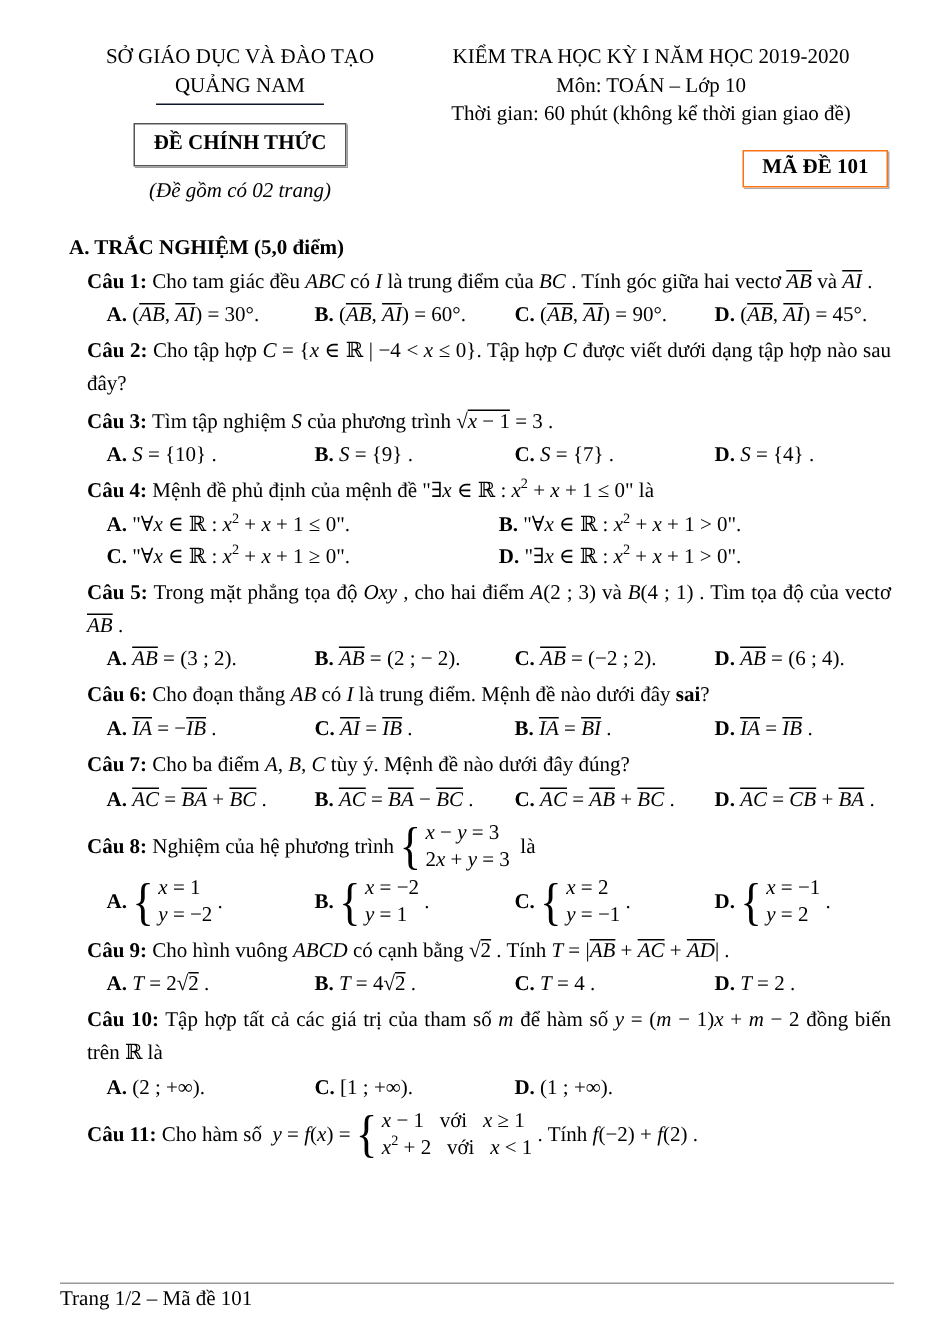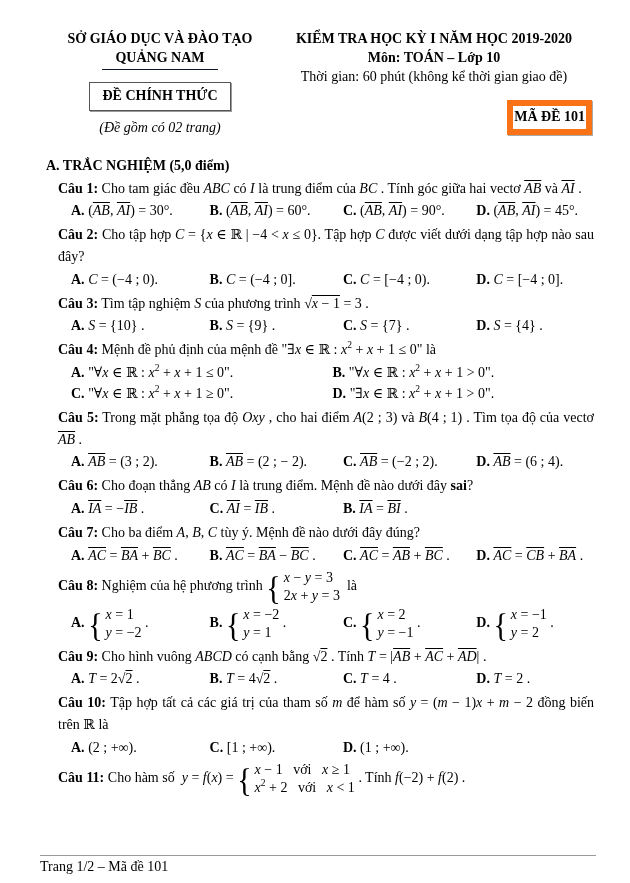--- a/index.html
+++ b/index.html
@@ -6,41 +6,41 @@
   body {
     width:630px; height:883px; overflow:hidden;
     font-family:"Liberation Serif","DejaVu Serif",serif;
     font-size:14px; color:#000;
   }
   .page {
     position:relative; box-sizing:border-box;
     width:630px; height:883px;
     padding:30px 36px 8px 46px;
   }
-  .bold { font-weight:bold; }
+  .bold { font-weight:normal; }
 
   
   .header { display:flex; line-height:1.35; }
   .header-left { width:228px; text-align:center; }
   .header-right { flex:1; text-align:center; }
   .issuer-province {
     display:inline-block; border-bottom:1px solid #0f172a;
     padding:0 13px 1px 13px;
   }
   .official-box {
     display:inline-block; border:1px solid #555;
     box-shadow:1px 1px 0 #9a9a9a;
     padding:4px 12px; margin-top:12px; font-weight:bold;text-align:right;
   }
   .page-note { font-style:italic; margin-top:8px; }
   .code-box-wrap { text-align:right; margin-top:13px; padding-right:2px; }
   .code-box {
-    display:inline-block; border:6px solid #f97316;
+    display:inline-block; border:1px solid #f97316;
     box-shadow:1px 1px 0 #aaa;
-    padding:2px 1px; font-weight:bold;
+    padding:2px 12px; font-weight:bold;
   }
 
   
   .section-title { margin:20px 0 4px 0; font-weight:bold; }
   .question { margin:0 0 3px 12px; }
   .q-text { line-height:1.55; text-align:justify; }
   .q-label { font-weight:bold; }
   i { font-family:inherit; }
   sup { font-size:0.68em; line-height:0; }
 
@@ -95,26 +95,20 @@
         <div class="q-text"><span class="q-label">Câu 1:</span> Cho tam giác đều <i>ABC</i> có <i>I</i> là trung điểm của <i>BC</i> . Tính góc giữa hai vectơ <span class="vec">AB</span> và <span class="vec">AI</span> .</div>
         <div class="options cols-4">
           <div class="option"><span class="opt-key">A.</span> (<span class="vec">AB</span>, <span class="vec">AI</span>) = 30°.</div>
           <div class="option"><span class="opt-key">B.</span> (<span class="vec">AB</span>, <span class="vec">AI</span>) = 60°.</div>
           <div class="option"><span class="opt-key">C.</span> (<span class="vec">AB</span>, <span class="vec">AI</span>) = 90°.</div>
           <div class="option"><span class="opt-key">D.</span> (<span class="vec">AB</span>, <span class="vec">AI</span>) = 45°.</div>
         </div>
       </div>
       <div class="question">
         <div class="q-text"><span class="q-label">Câu 2:</span> Cho tập hợp <i>C</i> = {<i>x</i> ∈ ℝ | −4 &lt; <i>x</i> ≤ 0}. Tập hợp <i>C</i> được viết dưới dạng tập hợp nào sau đây?</div>
-        <div class="options cols-4">
-          <div class="option"><span class="opt-key">A.</span> <i>C</i> = (−4 ; 0).</div>
-          <div class="option"><span class="opt-key">B.</span> <i>C</i> = (−4 ; 0].</div>
-          <div class="option"><span class="opt-key">C.</span> <i>C</i> = [−4 ; 0).</div>
-          <div class="option"><span class="opt-key">D.</span> <i>C</i> = [−4 ; 0].</div>
-        </div>
       </div>
       <div class="question">
         <div class="q-text"><span class="q-label">Câu 3:</span> Tìm tập nghiệm <i>S</i> của phương trình <span class="rad">√</span><span class="radbar"><i>x</i> − 1</span> = 3 .</div>
         <div class="options cols-4">
           <div class="option"><span class="opt-key">A.</span> <i>S</i> = {10} .</div>
           <div class="option"><span class="opt-key">B.</span> <i>S</i> = {9} .</div>
           <div class="option"><span class="opt-key">C.</span> <i>S</i> = {7} .</div>
           <div class="option"><span class="opt-key">D.</span> <i>S</i> = {4} .</div>
         </div>
       </div>
@@ -135,20 +129,21 @@
           <div class="option"><span class="opt-key">C.</span> <span class="vec">AB</span> = (−2 ; 2).</div>
           <div class="option"><span class="opt-key">D.</span> <span class="vec">AB</span> = (6 ; 4).</div>
         </div>
       </div>
       <div class="question">
         <div class="q-text"><span class="q-label">Câu 6:</span> Cho đoạn thẳng <i>AB</i> có <i>I</i> là trung điểm. Mệnh đề nào dưới đây <b>sai</b>?</div>
         <div class="options cols-4">
           <div class="option"><span class="opt-key">A.</span> <span class="vec">IA</span> = −<span class="vec">IB</span> .</div>
           <div class="option"><span class="opt-key">C.</span> <span class="vec">AI</span> = <span class="vec">IB</span> .</div>
           <div class="option"><span class="opt-key">B.</span> <span class="vec">IA</span> = <span class="vec">BI</span> .</div>
+          <div class="option"><span class="opt-key">D.</span> <span class="vec">IA</span> = <span class="vec">IB</span> .</div>
         </div>
       </div>
       <div class="question">
         <div class="q-text"><span class="q-label">Câu 7:</span> Cho ba điểm <i>A</i>, <i>B</i>, <i>C</i> tùy ý. Mệnh đề nào dưới đây đúng?</div>
         <div class="options cols-4">
           <div class="option"><span class="opt-key">A.</span> <span class="vec">AC</span> = <span class="vec">BA</span> + <span class="vec">BC</span> .</div>
           <div class="option"><span class="opt-key">B.</span> <span class="vec">AC</span> = <span class="vec">BA</span> − <span class="vec">BC</span> .</div>
           <div class="option"><span class="opt-key">C.</span> <span class="vec">AC</span> = <span class="vec">AB</span> + <span class="vec">BC</span> .</div>
           <div class="option"><span class="opt-key">D.</span> <span class="vec">AC</span> = <span class="vec">CB</span> + <span class="vec">BA</span> .</div>
         </div>

